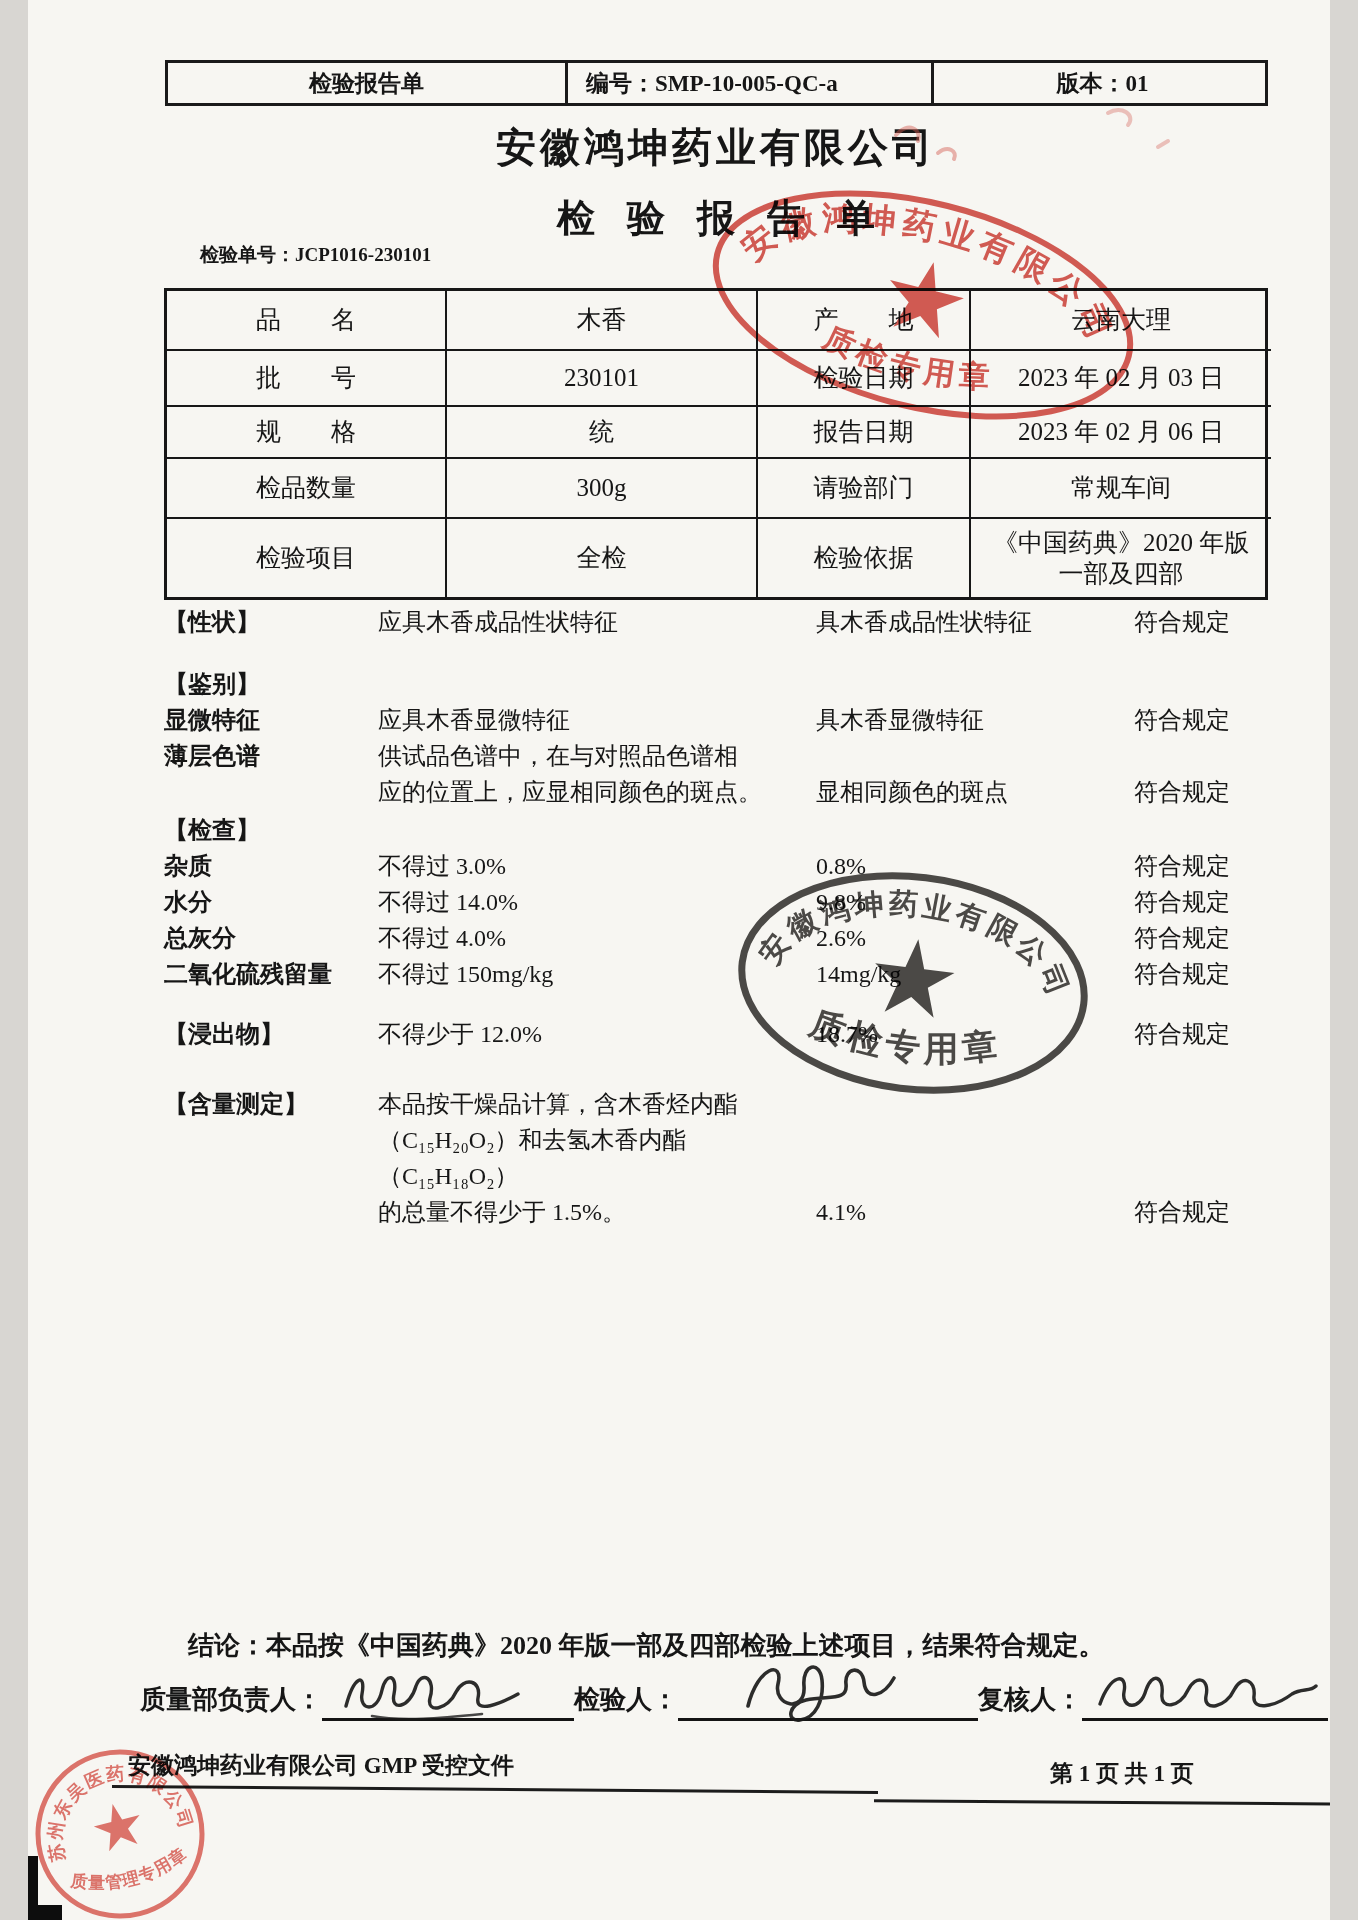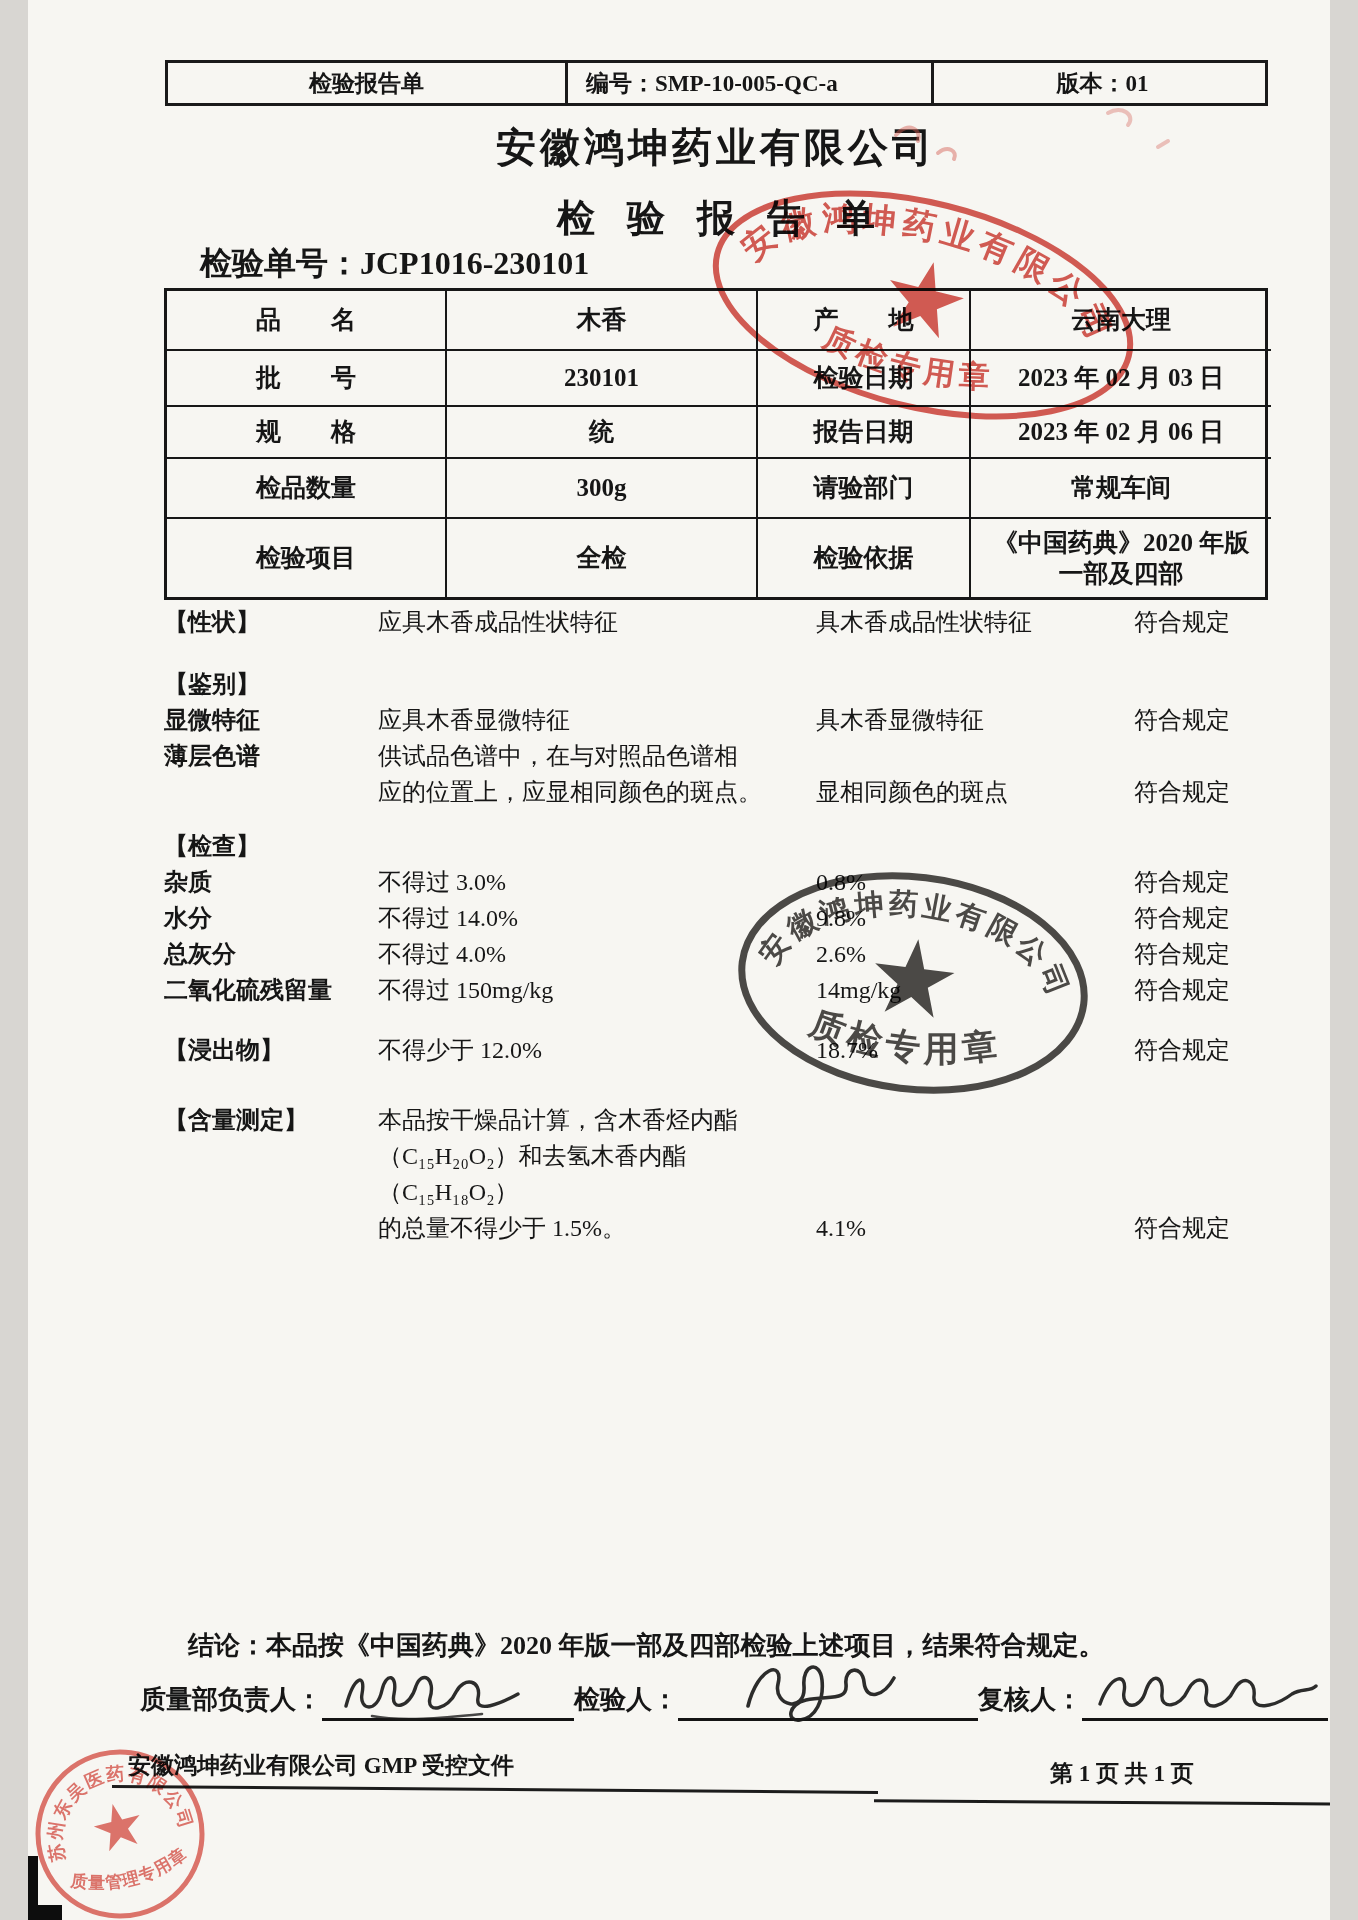--- a/index.html
+++ b/index.html
@@ -16,31 +16,31 @@
     border:3px solid #1a1a1a;box-sizing:border-box;
   }
   .hbar .cell{display:flex;align-items:center;font-size:23px;font-weight:700;box-sizing:border-box;}
   .hbar .c1{justify-content:center;}
   .hbar .c2{border-left:3px solid #1a1a1a;padding-left:18px;}
   .hbar .c3{border-left:3px solid #1a1a1a;justify-content:center;}
   
   .titles{position:absolute;left:136px;top:120px;width:1104px;text-align:center;}
   .company-title{font-size:40px;font-weight:700;letter-spacing:4px;}
   .report-title{margin-top:18px;font-size:38px;font-weight:700;letter-spacing:32px;text-indent:32px;}
-  .report-no{position:absolute;left:172px;top:242px;font-size:32px;font-weight:600;}
+  .report-no{position:absolute;left:172px;top:242px;font-size:19px;font-weight:600;}
   
   .info-table{
     position:absolute;left:136px;top:288px;width:1104px;
     display:grid;grid-template-columns:278px 311px 213px 302px;
     grid-template-rows:58px 56px 52px 60px 80px;
     border:3px solid #171717;box-sizing:border-box;background:transparent;
   }
   .info-table .cell{
     display:flex;align-items:center;justify-content:center;text-align:center;
-    font-size:25px;font-weight:700;box-sizing:border-box;line-height:1.25;
+    font-size:25px;font-weight:400;box-sizing:border-box;line-height:1.25;
     white-space:pre-line;
   }
   .info-table .cell.cl{border-left:2.5px solid #171717;}
   .info-table .cell.ct{border-top:2.5px solid #171717;}
   
   .results{position:absolute;left:136px;top:598px;width:1118px;font-size:24px;}
   .res-row{display:grid;grid-template-columns:214px 438px 318px 1fr;line-height:36px;}
   .res-row .ri{font-weight:600;}
   .res-row .rs{white-space:pre-line;}
   .res-row.header div{text-align:center;font-weight:600;}
@@ -134,21 +134,21 @@
     </div>
 
     <div class="res-row">
       <div class="ri">薄层色谱</div>
       <div class="rs">供试品色谱中，在与对照品色谱相
 应的位置上，应显相同颜色的斑点。</div>
       <div class="rr v-end">显相同颜色的斑点</div>
       <div class="rc v-end">符合规定</div>
     </div>
 
-    <div class="res-row" style="margin-top:18px">
+    <div class="res-row" style="margin-top:2px">
       <div class="ri">【检查】</div>
       <div class="rs"></div>
         <div class="rr"></div>
         <div class="rc"></div>
     </div>
 
     <div class="res-row">
       <div class="ri">杂质</div>
       <div class="rs">不得过 3.0%</div>
       <div class="rr">0.8%</div>

